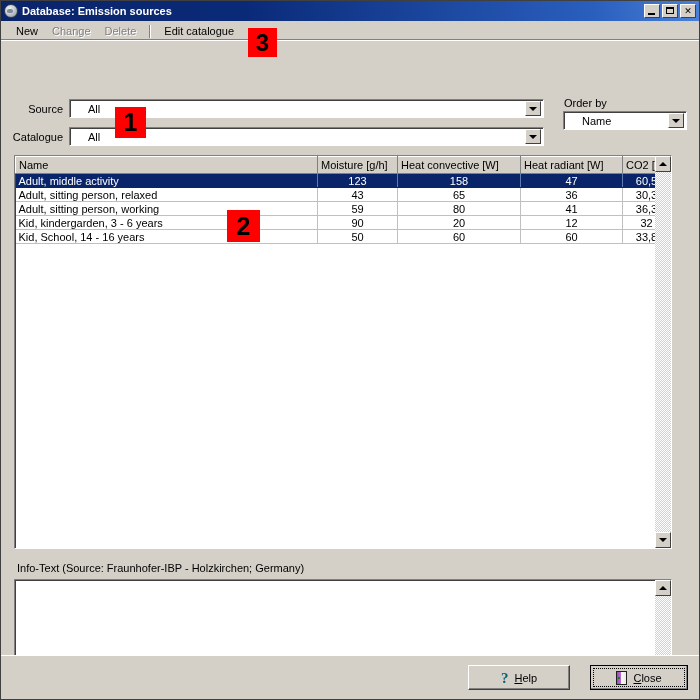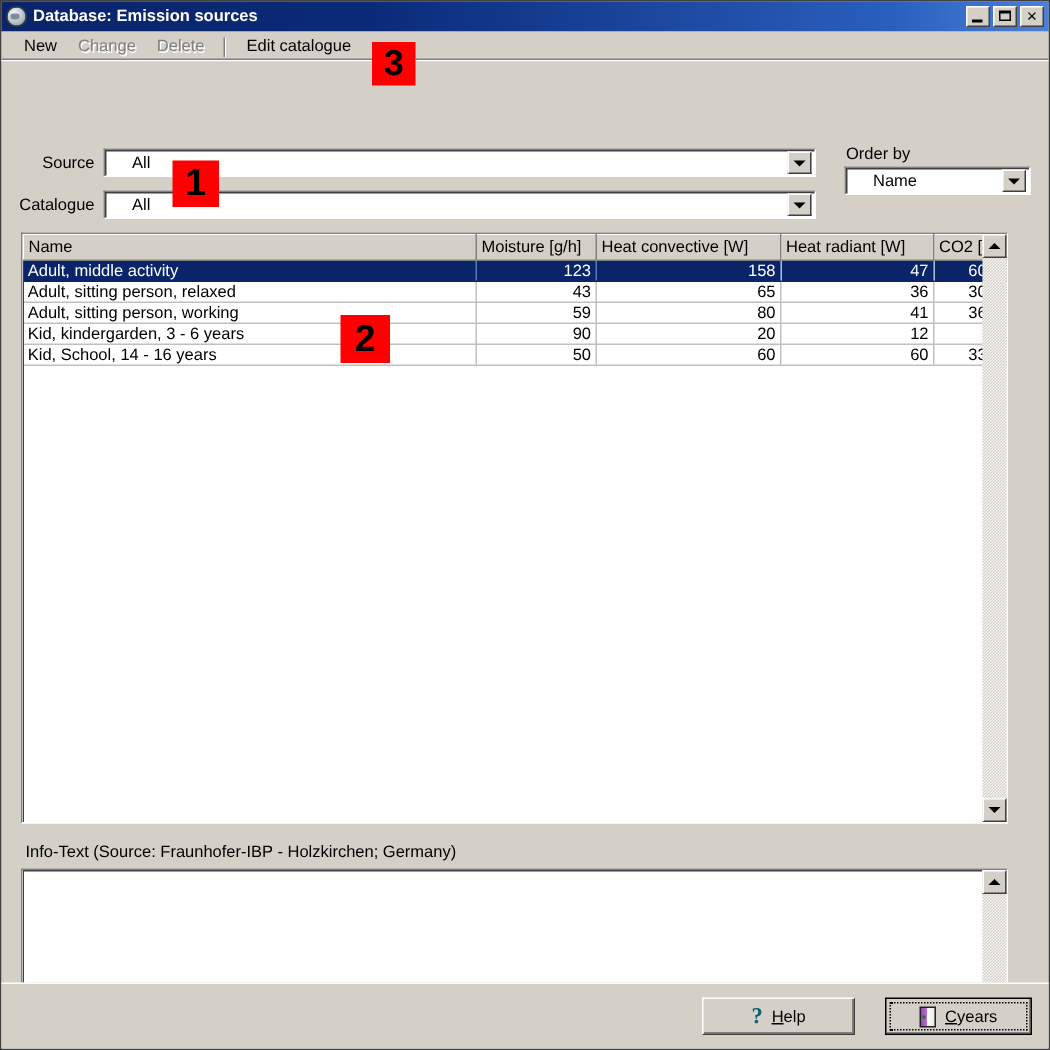--- a/index.html
+++ b/index.html
@@ -221,21 +221,21 @@
     overflow: hidden;
     background: #ffffff;
     color: #000;
   }
   table.grid tr.selected td {
     background: #0a246a;
     color: #ffffff;
     border-right: 1px solid #5a7ab0;
     border-bottom: 1px solid #0a246a;
   }
-  td.num { text-align: right; }
+  td.num { text-align: center; }
 
   
   .vscroll {
     position: absolute;
     width: 16px;
     background: #d4d0c8;
     background-image:
       linear-gradient(45deg, #ffffff 25%, transparent 25%, transparent 75%, #ffffff 75%),
       linear-gradient(45deg, #ffffff 25%, transparent 25%, transparent 75%, #ffffff 75%);
     background-size: 2px 2px;
@@ -498,21 +498,21 @@
       <div class="btn" style="left:467px; top:9px; width:102px; height:25px;">
         <div class="btn-inner">
           <span class="help-q">?</span>
           <span><span class="ul">H</span><span>elp</span></span>
         </div>
       </div>
       <div class="btn focused" style="left:589px; top:9px; width:98px; height:25px;">
         <div class="focusring"></div>
         <div class="btn-inner">
           <span class="door-icon"></span>
-          <span><span class="ul">C</span><span>years</span></span>
+          <span><span class="ul">C</span><span>lose</span></span>
         </div>
       </div>
     </div>
 
     <div class="marker" style="left:114px; top:66px; width:31px; height:31px; font-size:25px;">1</div>
     <div class="marker" style="left:226px; top:169px; width:33px; height:32px; font-size:25px;">2</div>
   </div>
 
   <div class="marker" style="position:absolute; left:247px; top:27px; width:29px; height:29px; font-size:24px;">3</div>
 

